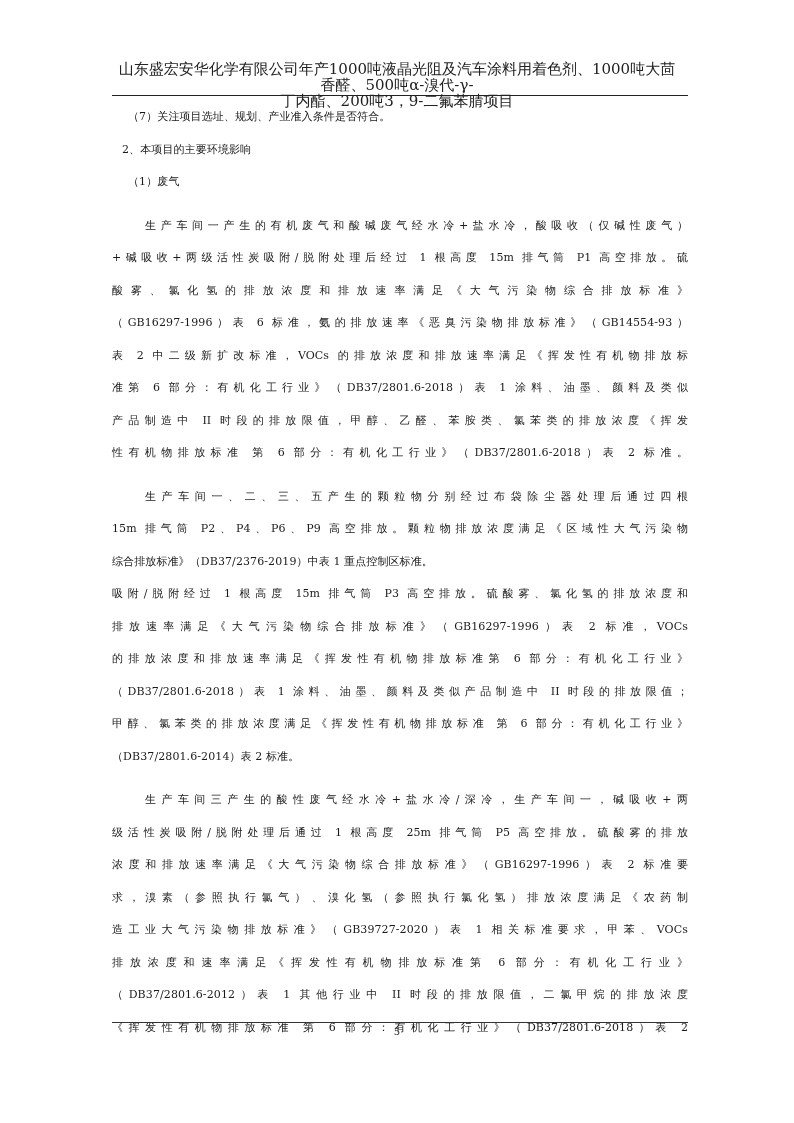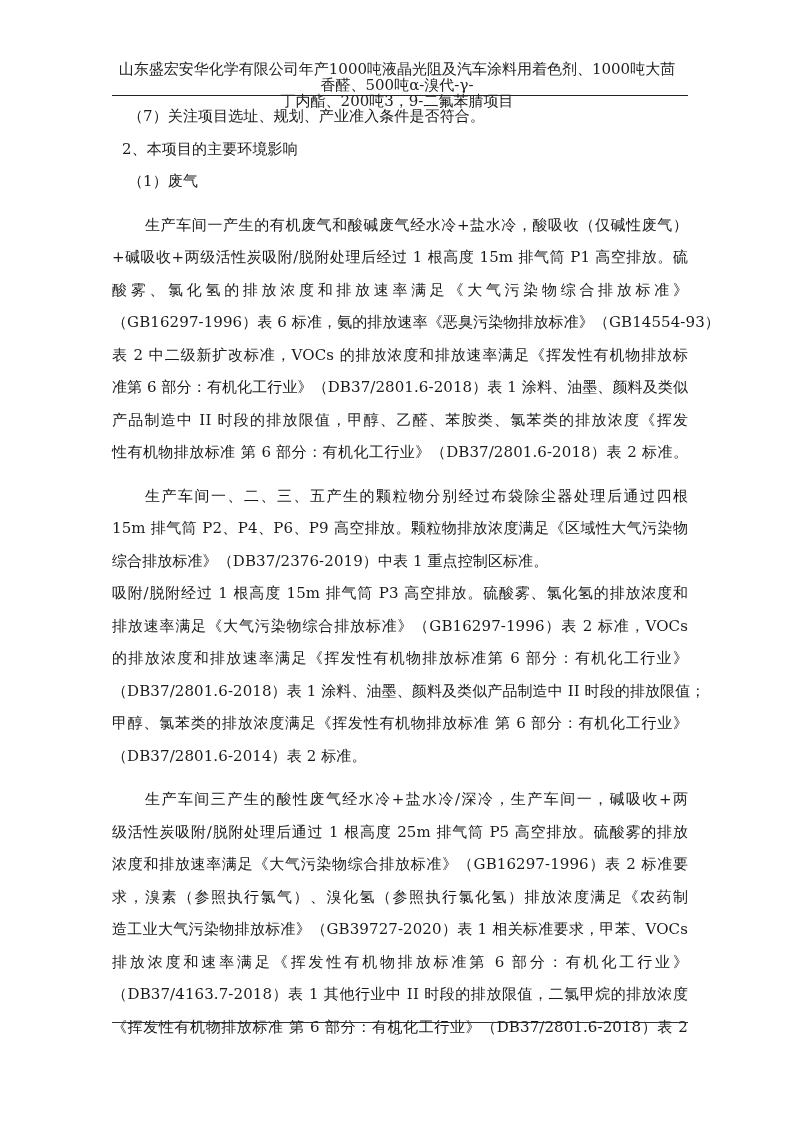--- a/index.html
+++ b/index.html
@@ -3,21 +3,21 @@
   <meta charset="utf-8">
   <style>
     html, body { margin: 0; padding: 0; background: #ffffff; }
     body { width: 794px; height: 1123px; position: relative; overflow: hidden;
            font-family: "DejaVu Serif", "Liberation Serif", serif; color: #1a1a1a; }
     .header { position: absolute; left: 112px; width: 570px; top: 61px; text-align: center;
               font-size: 15px; line-height: 16px; color: #222; }
     .header-rule { position: absolute; left: 112px; width: 576px; top: 95px; height: 0;
                    border-top: 1.2px solid #222; }
     .body { position: absolute; left: 112px; top: 104px; width: 578px; }
-    .line { height: 32.5px; line-height: 25px; font-size: 15px; white-space: nowrap;
+    .line { height: 32.5px; line-height: 25px; font-size: 11px; white-space: nowrap;
             overflow: visible; letter-spacing: 0.1px; }
     .line.indent { padding-left: 33px; margin-top: 11px; }
     .line.indent2 { padding-left: 16px; }
     .line.justify { text-align: justify; text-align-last: justify; width: 576px; }
     .footer-rule { position: absolute; left: 112px; width: 576px; top: 1022px; height: 0;
                    border-top: 1.2px solid #333; }
     .page-num { position: absolute; left: 0; width: 794px; top: 1026px; text-align: center;
                 font-size: 10px; color: #333; }
   </style>
 </head>
@@ -53,18 +53,18 @@
   <div class="line justify">（DB37/2801.6-2018）表 1 涂料、油墨、颜料及类似产品制造中 II 时段的排放限值；</div>
   <div class="line justify">甲醇、氯苯类的排放浓度满足《挥发性有机物排放标准 第 6 部分：有机化工行业》</div>
   <div class="line">（DB37/2801.6-2014）表 2 标准。</div>
 
   <div class="line indent justify" style="width:543px">生产车间三产生的酸性废气经水冷+盐水冷/深冷，生产车间一，碱吸收+两</div>
   <div class="line justify">级活性炭吸附/脱附处理后通过 1 根高度 25m 排气筒 P5 高空排放。硫酸雾的排放</div>
   <div class="line justify">浓度和排放速率满足《大气污染物综合排放标准》（GB16297-1996）表 2 标准要</div>
   <div class="line justify">求，溴素（参照执行氯气）、溴化氢（参照执行氯化氢）排放浓度满足《农药制</div>
   <div class="line justify">造工业大气污染物排放标准》（GB39727-2020）表 1 相关标准要求，甲苯、VOCs</div>
   <div class="line justify">排放浓度和速率满足《挥发性有机物排放标准第 6 部分：有机化工行业》</div>
-  <div class="line justify">（DB37/4163.7-2018）表 1 其他行业中 II 时段的排放限值，二氯甲烷的排放浓度</div>
+  <div class="line justify">（DB37/2801.6-2012）表 1 其他行业中 II 时段的排放限值，二氯甲烷的排放浓度</div>
   <div class="line justify">《挥发性有机物排放标准 第 6 部分：有机化工行业》（DB37/2801.6-2018）表 2</div>
 </div>
 
 <div class="footer-rule"></div>
 <div class="page-num">5</div>
 
 </body></html>

